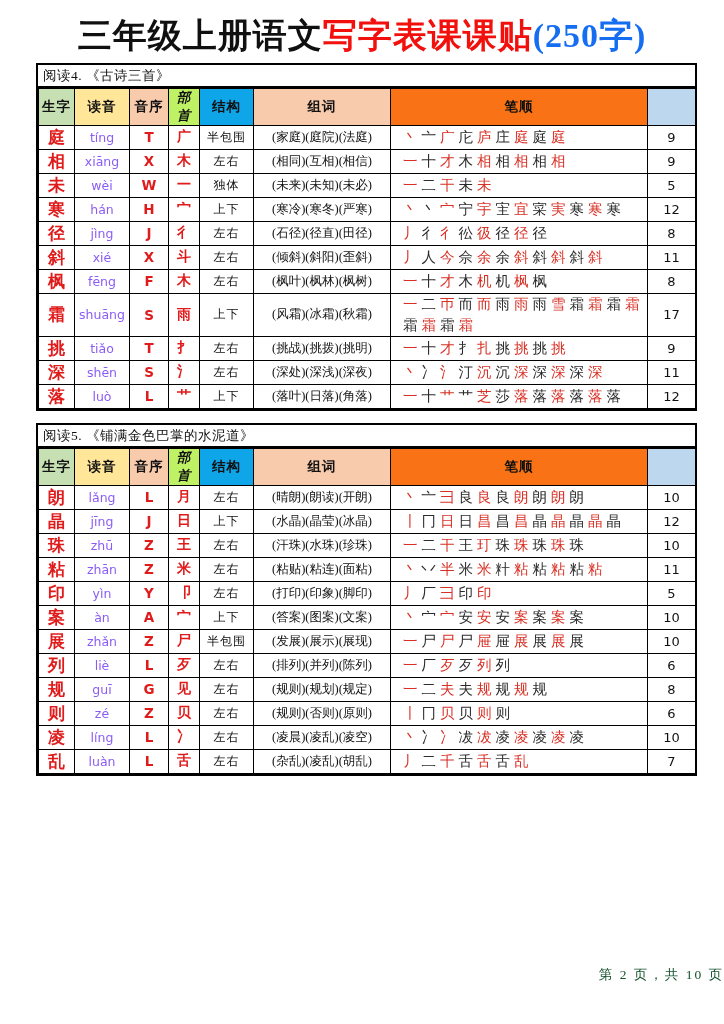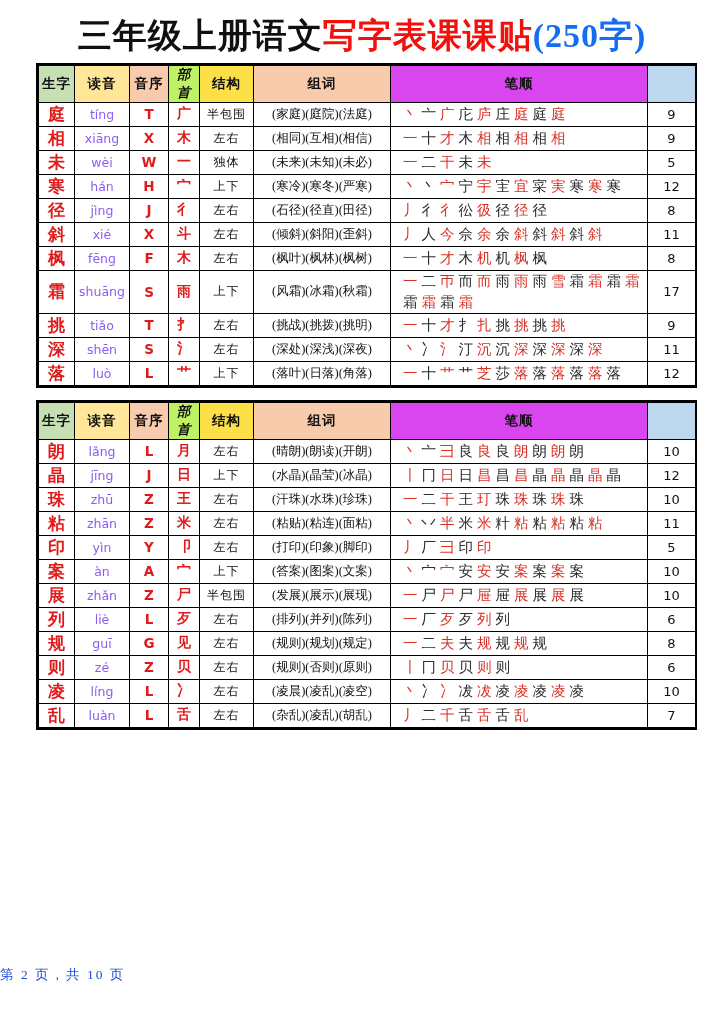--- a/index.html
+++ b/index.html
@@ -24,48 +24,49 @@
     font-size:13.5px;padding:2px 5px 1px 5px;border-bottom:2px solid #000;
     text-align:left;letter-spacing:0.5px;
   }
   table{border-collapse:collapse;width:100%;table-layout:fixed;}
   th,td{border:1px solid #000;text-align:center;padding:0 1px;overflow:hidden;vertical-align:middle;}
   th{font-size:13.5px;font-weight:bold;height:22px;letter-spacing:1px;}
   .tb0 td{height:22px;}
   .tb1 td{height:20px;}
 
   .h0{background:#c6e0b4;margin-left:7px;}.h1{background:#ffe699;}.h2{background:#f8cbad;}
-  .h3{background:#bef264;font-style:italic;}.h4{background:#fde047;}.h5{background:#f8cbad;}
-  .h6{background:#d946ef;}.h7{background:#bdd7ee;padding-left:48px;}
+  .h3{background:#bef264;font-style:italic;}.h4{background:#0ea5e9;}.h5{background:#f8cbad;}
+  .h6{background:#f97316;}.h7{background:#bdd7ee;padding-left:48px;}
 
   .cell-char{color:#e01b1b;font-size:17px;font-weight:700;}
   .cell-pinyin{font-family:"DejaVu Sans",sans-serif;font-size:12.5px;color:#8b5cf6;}
   .cell-initial{color:#e01b1b;font-family:"DejaVu Sans",sans-serif;font-size:13.5px;font-weight:600;}
   .cell-radical{color:#e01b1b;font-size:14px;font-weight:600;}
   .cell-structure{font-size:12px;letter-spacing:1px;}
   .cell-words{font-size:12.5px;white-space:nowrap;}
   .cell-strokes{text-align:left;padding-left:12px;font-size:14.5px;line-height:1.45;}
   .cell-count{font-family:"DejaVu Sans",sans-serif;font-size:13px;}
   .sg{display:inline-block;margin-right:4px;}
   .sg-r{color:#d93025;}
   .sg-b{color:#2b2b2b;}
 
   .page-footer{
-    position:absolute;top:966px;left:0;width:100%;text-align:left;
-    font-size:13.5px;letter-spacing:2px;color:#1d4ed8;
+    position:absolute;top:966px;left:0;width:100%;text-align:right;
+    font-size:13.5px;letter-spacing:2px;color:#14532d;
   }
 </style>
 </head>
 <body>
 
 <div class="page-title">
   <span class="t-black">三年级上册语文</span><span class="t-red">写字表课课贴</span><span class="t-blue">(250字)</span>
 </div>
 
 <div class="section-box">
+  <div class="section-label">阅读4. 《古诗三首》</div>
   <table class="tb0">
     <colgroup>
       <col style="width:36px">
         <col style="width:55px">
         <col style="width:39px">
         <col style="width:31px">
       <col style="width:54px">
         <col style="width:137px">
         <col style="width:257px">
         <col style="width:48px">
@@ -191,20 +192,21 @@
           <td class="cell-structure">上下</td>
           <td class="cell-words">(落叶)(日落)(角落)</td>
           <td class="cell-strokes"><span class="sg sg-r">一</span><span class="sg sg-b">十</span><span class="sg sg-r">艹</span><span class="sg sg-b">艹</span><span class="sg sg-r">芝</span><span class="sg sg-b">莎</span><span class="sg sg-r">落</span><span class="sg sg-b">落</span><span class="sg sg-r">落</span><span class="sg sg-b">落</span><span class="sg sg-r">落</span><span class="sg sg-b">落</span></td>
           <td class="cell-count">12</td>
         </tr>
       </tbody>
   </table>
 </div>
 
 <div class="section-box">
+  <div class="section-label">阅读5. 《铺满金色巴掌的水泥道》</div>
   <table class="tb1">
     <colgroup>
       <col style="width:36px">
         <col style="width:55px">
         <col style="width:39px">
         <col style="width:31px">
       <col style="width:54px">
         <col style="width:137px">
         <col style="width:257px">
         <col style="width:48px">

